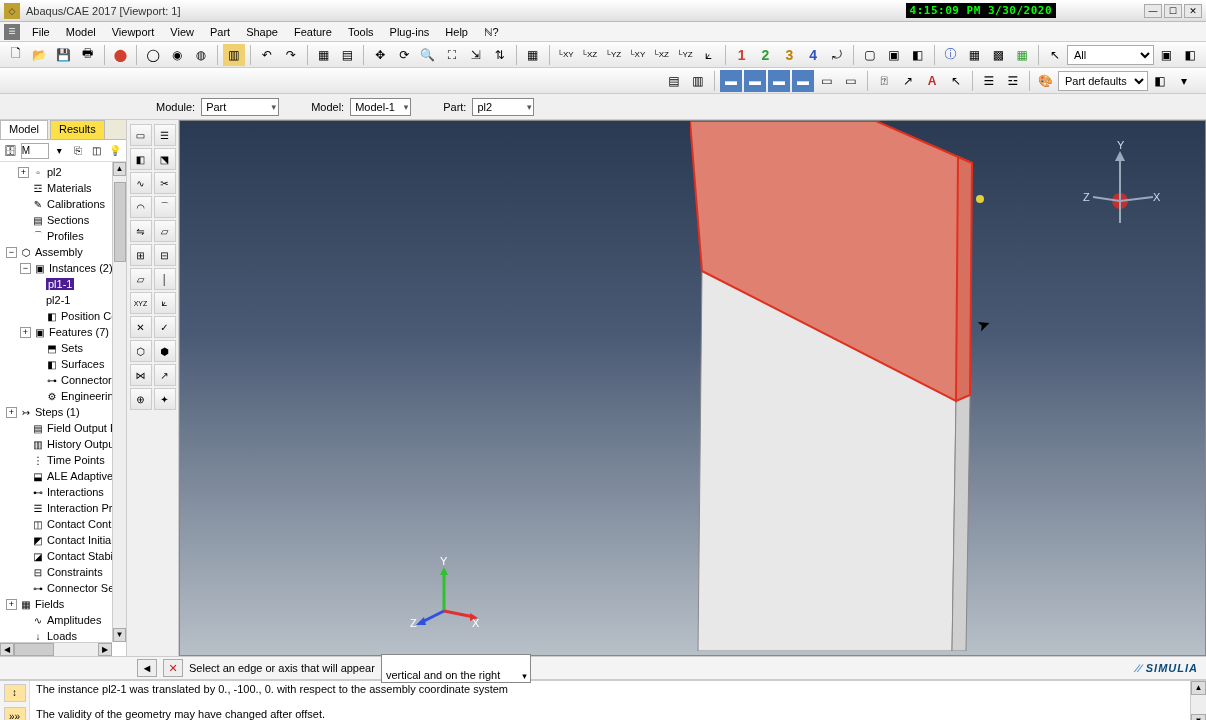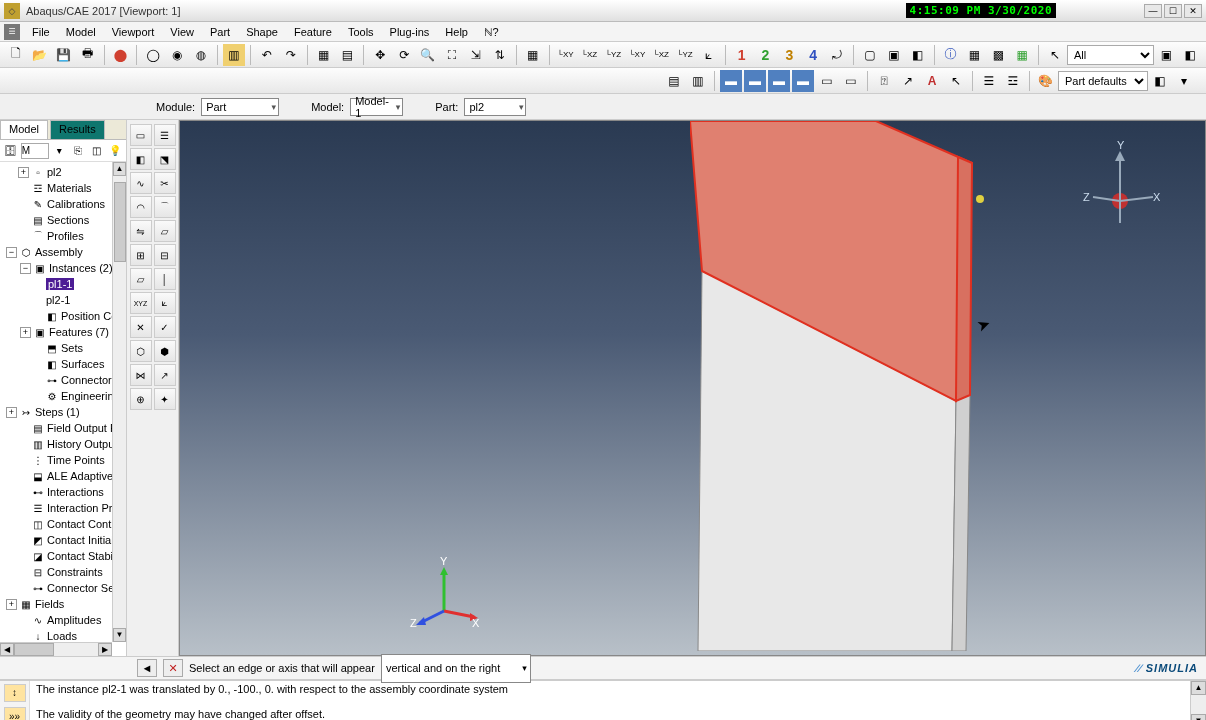--- a/index.html
+++ b/index.html
@@ -30,21 +30,21 @@
 .context-bar { height: 26px; background: #f0f0f0; border-bottom: 1px solid #ccc; display: flex; align-items: center; padding: 0 4px 0 130px; gap: 6px; }
 .ctx-label { font-size: 11px; padding-left: 26px; }
 .ctx-drop { border: 1px solid #888; background: #fff; padding: 1px 14px 1px 4px; position: relative; height: 18px; display: flex; align-items: center; }
 .ctx-drop::after { content: "▾"; position: absolute; right: 2px; font-size: 9px; color: #555; }
 
 
 .workspace { display: flex; height: 536px; }
 .tabs-left { width: 127px; display: flex; flex-direction: column; border-right: 1px solid #ccc; background: #fff; }
 .tab-hdr { display: flex; height: 20px; background: #ece9d8; border-bottom: 1px solid #bbb; }
 .tab-hdr .tab { padding: 2px 8px; border: 1px solid #bbb; border-bottom: none; background: #fff; margin-right: 2px; cursor: pointer; }
-.tab-hdr .tab.inactive { background: #0f766e; }
+.tab-hdr .tab.inactive { background: #fde047; }
 .tree-toolbar { height: 22px; display: flex; align-items: center; border-bottom: 1px solid #ddd; padding: 0 2px; gap: 2px; }
 .tree-toolbar .tb-btn { width: 18px; height: 18px; font-size: 10px; }
 .tree-filter { width: 28px; height: 16px; border:1px solid #aaa; font-size:10px; }
 .tree { flex: 1; overflow: hidden; position: relative; font-size: 11px; padding-top: 2px; }
 .tree-item { display: flex; align-items: center; height: 16px; padding-left: 4px; white-space: nowrap; cursor: pointer; }
 .tree-item .exp { width: 11px; height: 11px; border: 1px solid #999; font-size: 9px; line-height: 9px; text-align: center; margin-right: 2px; background: #fff; }
 .tree-item .exp.blank { border: none; }
 .tree-item .ico { width: 14px; height: 12px; margin-right: 2px; display: inline-flex; align-items:center; justify-content:center; font-size:10px; }
 .tree-item.sel .lbl { background: #4c1d95; color: #fff; padding: 0 2px; }
 .tree-scroll { position: absolute; right: 0; top: 0; bottom: 14px; width: 14px; background: #eee; border-left: 1px solid #ccc; }
@@ -64,21 +64,21 @@
 .viewport { flex: 1; position: relative; background: linear-gradient(#2a3a52 0%, #4a5a74 40%, #b8c0c8 100%); overflow: hidden; border: 1px solid #888; }
 .part-shape { position: absolute; left: 510px; top: 0; }
 .triad-small { position: absolute; left: 230px; bottom: 20px; }
 .triad-big { position: absolute; right: 40px; top: 20px; }
 .cursor-arrow { position: absolute; left: 797px; top: 194px; font-size: 16px; color: #000; transform: rotate(-20deg); }
 
 
 .prompt-row { height: 24px; background: #f4f4f4; border-top: 1px solid #ccc; border-bottom: 1px solid #ccc; display: flex; align-items: center; padding: 0 4px; gap: 6px; position: relative; }
 .prompt-btn { width: 20px; height: 18px; border: 1px solid #aaa; background: #eee; display:flex;align-items:center;justify-content:center; font-size:11px; cursor:pointer; }
 .prompt-text { font-size: 11px; }
-.prompt-drop { border: 1px solid #888; background: #fff; padding: 1px 16px 1px 4px; height: 29px; position: relative; display:flex; align-items:center; }
+.prompt-drop { border: 1px solid #888; background: #fff; padding: 1px 16px 1px 4px; height: 29px; position: relative; display:flex; align-items:flex-end; }
 .prompt-drop::after { content: "▾"; position: absolute; right: 3px; font-size: 9px; }
 .brand { position: absolute; right: 8px; display: flex; align-items: center; gap: 4px; color: #0a4a7a; font-weight: bold; font-style: italic; font-size: 13px; letter-spacing: 1px; }
 
 
 .msg-area { height: 48px; display: flex; background: #fff; border-top: 1px solid #ccc; }
 .msg-icons { width: 30px; display:flex; flex-direction:column; align-items:center; justify-content:space-around; background:#f4f4f4; border-right:1px solid #ddd; }
 .msg-icons .mb { width:22px; height:18px; border:1px solid #ccc; background:#ffe4a0; font-size:10px; display:flex;align-items:center;justify-content:center; cursor:pointer; }
 .msg-text { flex: 1; font-family: "Courier New", monospace; font-size: 11px; padding: 2px 6px; line-height: 12px; white-space: pre; overflow: hidden; }
 .msg-scroll { width: 16px; background: #eee; border-left: 1px solid #ccc; display:flex; flex-direction:column; }
 .msg-scroll .arr { height: 14px; background:#ddd; border:1px solid #aaa; text-align:center; font-size:8px; line-height:12px; }
@@ -200,21 +200,21 @@
   <div class="tb-btn">◧</div>
   <div class="tb-btn">▾</div>
 </div>
 
 <div class="context-bar">
   <span class="ctx-label">Module:</span>
   <div class="ctx-drop" style="width:78px">
       <span>Part</span>
     </div>
   <span class="ctx-label">Model:</span>
-  <div class="ctx-drop" style="width:53px">
+  <div class="ctx-drop" style="width:61px">
       <span>Model-1</span>
     </div>
   <span class="ctx-label">Part:</span>
   <div class="ctx-drop" style="width:62px">
       <span>pl2</span>
     </div>
 </div>
 
 <div class="workspace">
 

